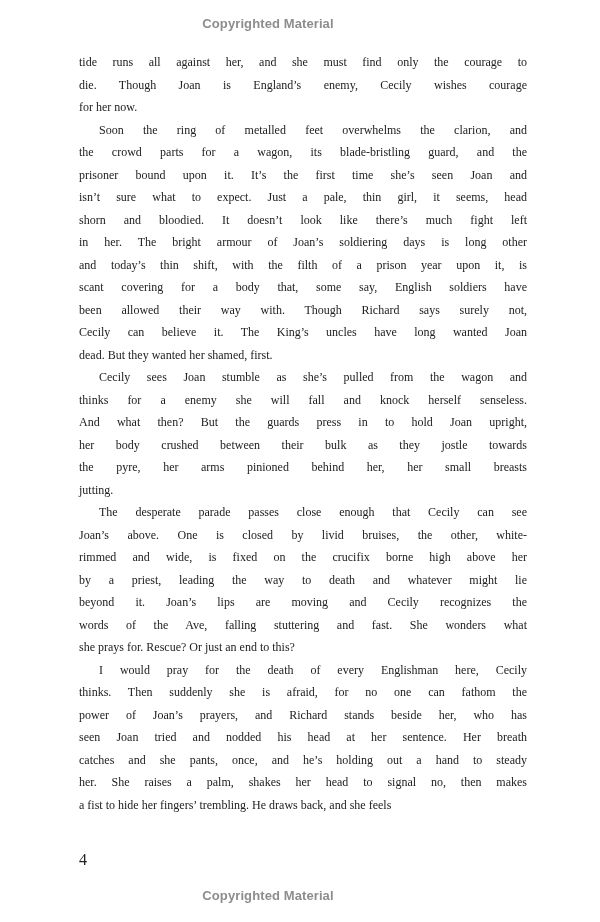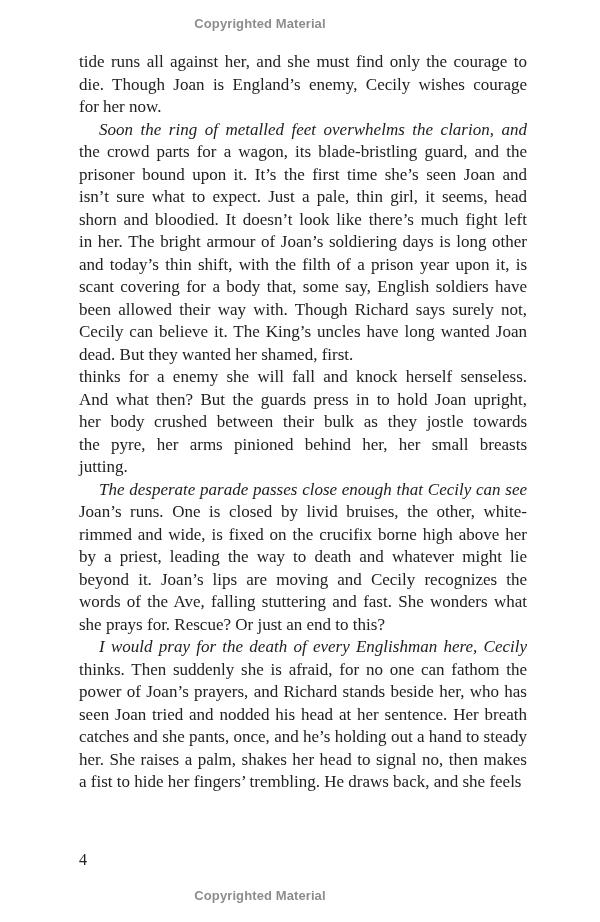--- a/index.html
+++ b/index.html
@@ -10,51 +10,51 @@
   .page {
     position: relative;
     width: 600px;
     height: 922px;
     background: var(--background, #ffffff);
     overflow: hidden;
     font-family: "Liberation Serif", serif;
   }
   .notice {
     position: absolute;
-    left: 0;
+    left: 8px;
     width: 520px;
     text-align: center;
     font-family: "Liberation Sans", sans-serif;
     font-weight: 700;
     font-size: 13px;
     letter-spacing: 0.1px;
     color: var(--notice-text, #8d8d8d);
   }
   .notice.top { top: 16px; }
   .notice.bottom { top: 888px; }
   .text-block {
     position: absolute;
     left: 79px;
     top: 51px;
     width: 448px;
     color: var(--body-text, #212121);
-    font-size: 17px;
+    font-size: 12px;
     line-height: 22.5px;
   }
   .paragraph { margin: 0; }
   .line {
     text-align: justify;
     text-align-last: justify;
     white-space: normal;
   }
   .line.last {
     text-align: center;
     text-align-last: left;
   }
-  .line.indent { text-indent: 20px; font-style: italic; }
+  .line.indent { text-indent: 20px; }
   .page-number {
     position: absolute;
     left: 79px;
     top: 849px;
     font-size: 16px;
     line-height: 22px;
     color: var(--body-text, #212121);
   }
 </style>
 </head>
@@ -76,29 +76,30 @@
         <div class="line">isn’t sure what to expect. Just a pale, thin girl, it seems, head</div>
         <div class="line">shorn and bloodied. It doesn’t look like there’s much fight left</div>
         <div class="line">in her. The bright armour of Joan’s soldiering days is long other</div>
         <div class="line">and today’s thin shift, with the filth of a prison year upon it, is</div>
         <div class="line">scant covering for a body that, some say, English soldiers have</div>
         <div class="line">been allowed their way with. Though Richard says surely not,</div>
         <div class="line">Cecily can believe it. The King’s uncles have long wanted Joan</div>
         <div class="line last">dead. But they wanted her shamed, first.</div>
       </div>
       <div class="paragraph">
+        <div class="line indent">Cecily sees Joan stumble as she’s pulled from the wagon and</div>
         <div class="line">thinks for a enemy she will fall and knock herself senseless.</div>
         <div class="line">And what then? But the guards press in to hold Joan upright,</div>
         <div class="line">her body crushed between their bulk as they jostle towards</div>
         <div class="line">the pyre, her arms pinioned behind her, her small breasts</div>
         <div class="line last">jutting.</div>
       </div>
       <div class="paragraph">
         <div class="line indent">The desperate parade passes close enough that Cecily can see</div>
-        <div class="line">Joan’s runs. One is closed by livid bruises, the other, white-</div>
+        <div class="line">Joan’s above. One is closed by livid bruises, the other, white-</div>
         <div class="line">rimmed and wide, is fixed on the crucifix borne high above her</div>
         <div class="line">by a priest, leading the way to death and whatever might lie</div>
         <div class="line">beyond it. Joan’s lips are moving and Cecily recognizes the</div>
         <div class="line">words of the Ave, falling stuttering and fast. She wonders what</div>
         <div class="line last">she prays for. Rescue? Or just an end to this?</div>
       </div>
       <div class="paragraph">
         <div class="line indent">I would pray for the death of every Englishman here, Cecily</div>
         <div class="line">thinks. Then suddenly she is afraid, for no one can fathom the</div>
         <div class="line">power of Joan’s prayers, and Richard stands beside her, who has</div>

